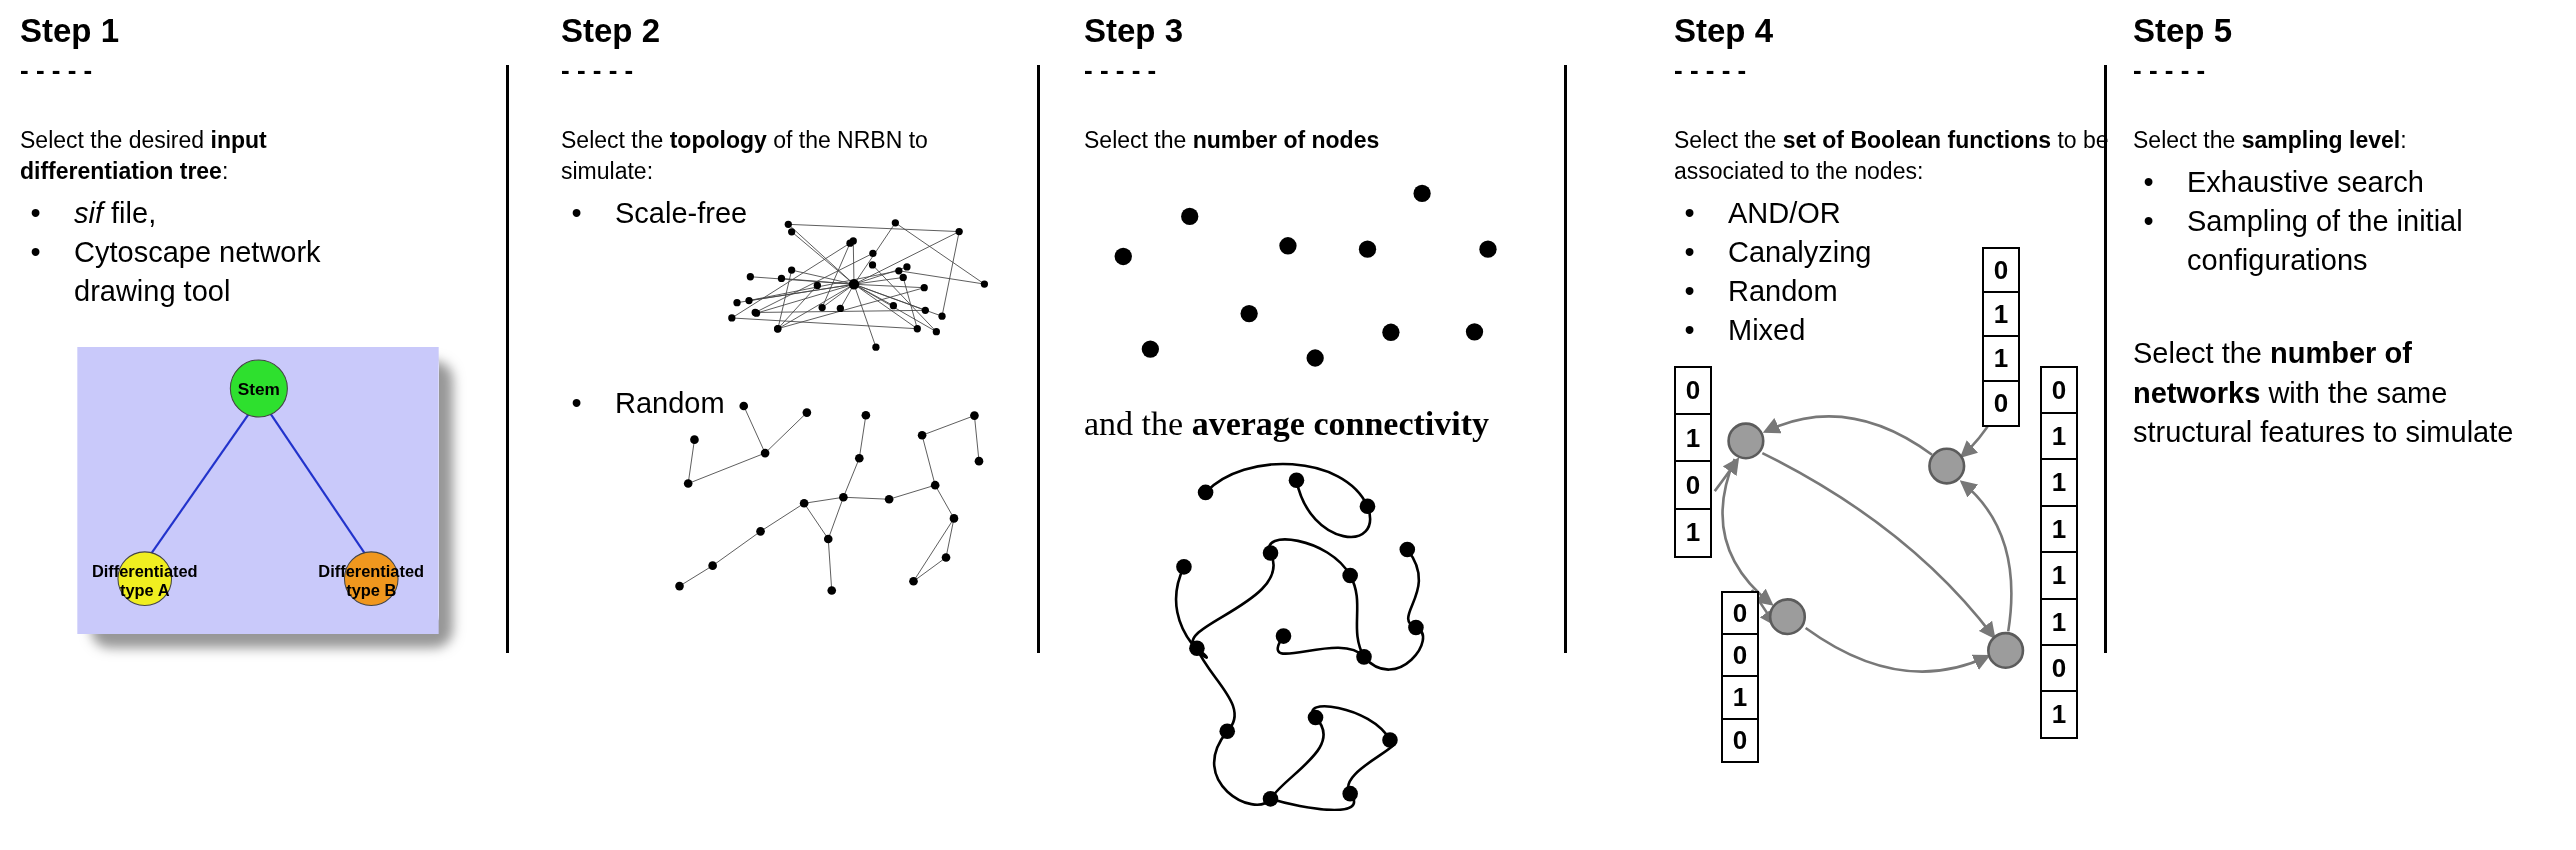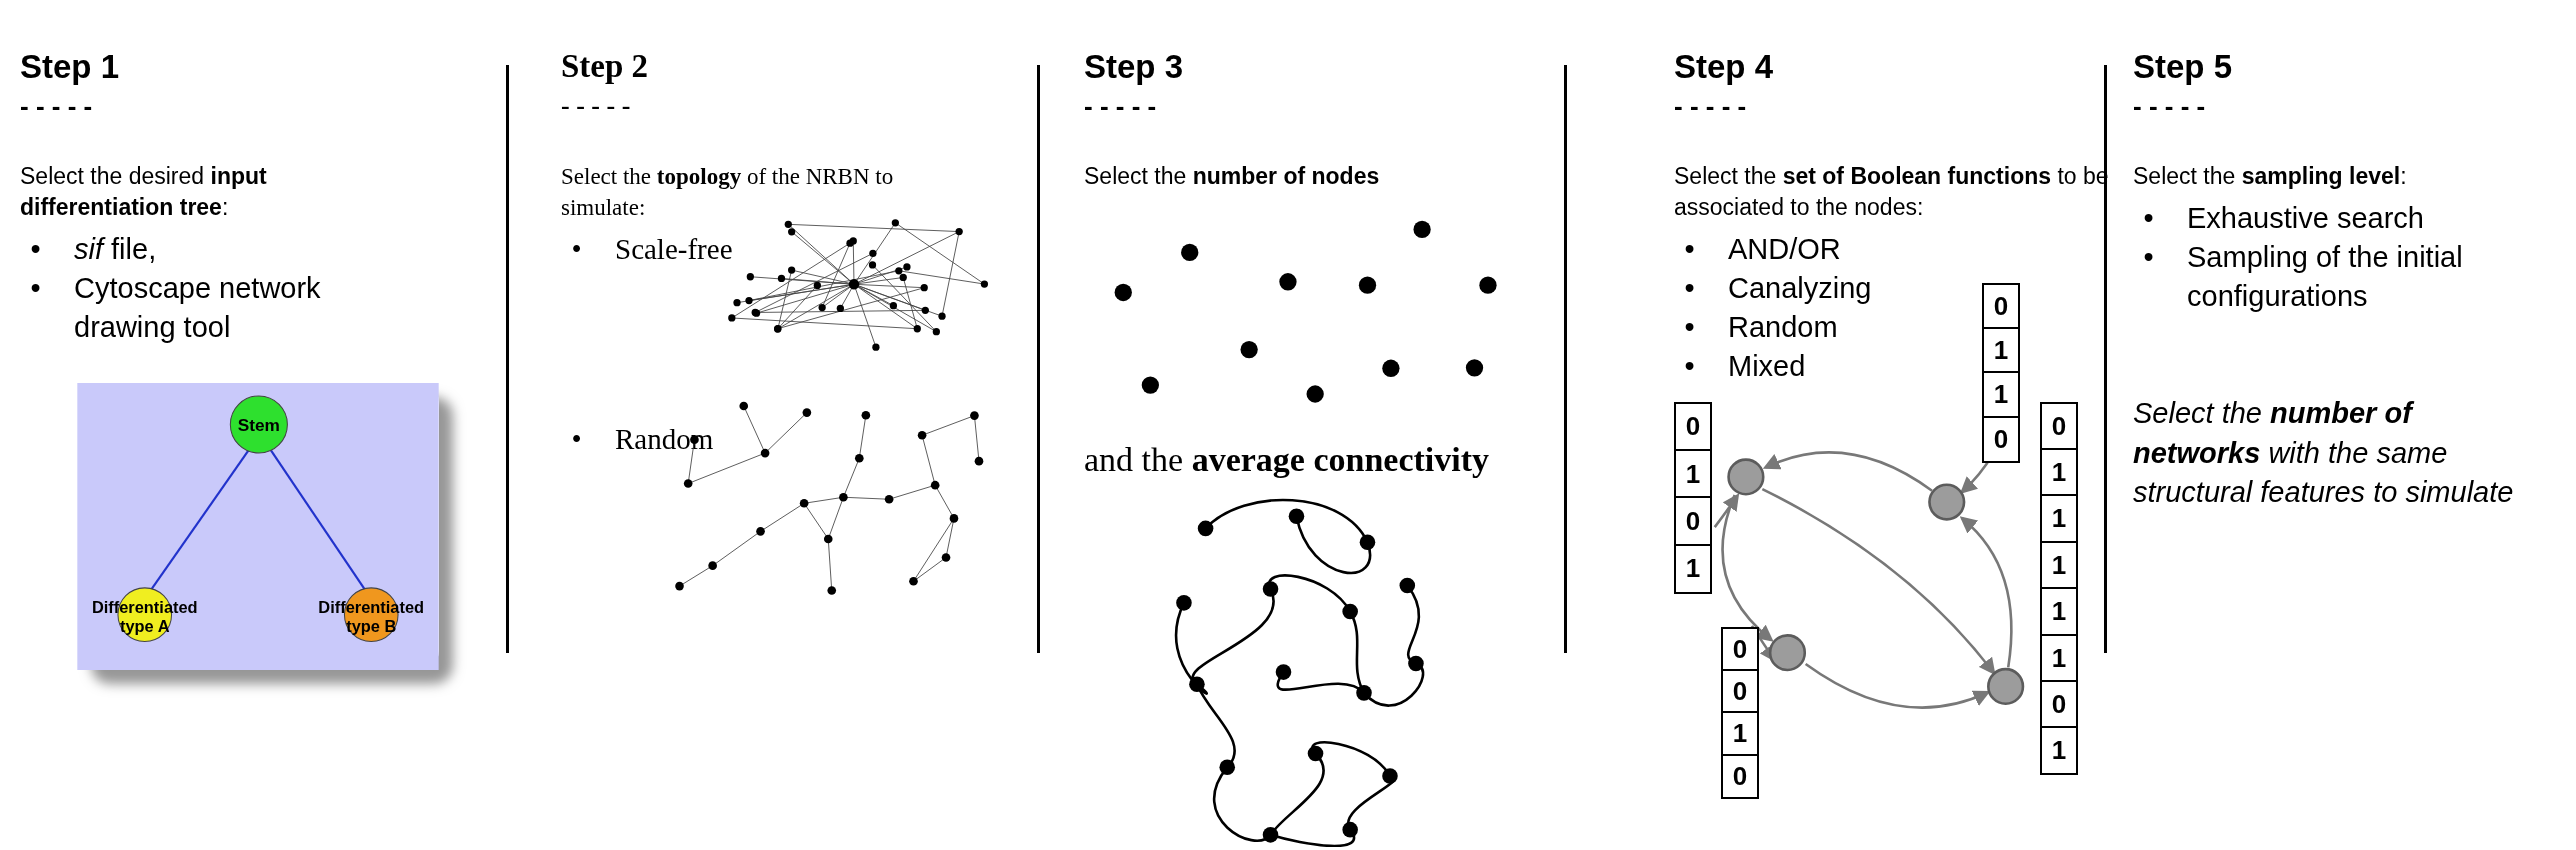--- a/index.html
+++ b/index.html
@@ -1,29 +1,29 @@
 <!DOCTYPE html>
 <html style="font-size:14px"><head>
 <meta charset="utf-8">
 <style>
   * { margin:0; padding:0; box-sizing:border-box; }
   html,body { width:2576px; height:851px; background:#ffffff; font-family:"Liberation Sans", sans-serif; color:#000; }
   .figure { position:relative; width:2576px; height:851px; background:#fff; overflow:hidden; }
 
   .col { position:absolute; top:0; }
   .col1 { left:20px;  width:398px; }
-  .col2 { left:561px; width:407px;font-family:Liberation Serif, serif; }
+  .col2 { left:561px; width:407px; }
   .col3 { left:1084px; width:485px; }
   .col4 { left:1674px; width:450px; }
   .col5 { left:2133px; width:398px; }
 
   .divider { position:absolute; top:65px; height:588px; width:2.6px; background:#000; }
   .div1 { left:506px; } .div2 { left:1037px; } .div3 { left:1564px; } .div4 { left:2104px; }
 
-  .step-title { font-size:33px; font-weight:bold; padding-top:12px; line-height:1.15;margin-top:36px; }
+  .step-title { font-size:33px; font-weight:bold; padding-top:12px; line-height:1.15; }
   .dashes { font-size:26px; font-weight:bold; margin-top:7px; line-height:1; }
   .intro { font-size:23px; line-height:1.35; margin-top:42px; }
   .intro2 { font-size:34px; line-height:1.35; margin-top:24px;font-family:Liberation Serif, serif; }
   .b { font-weight:bold; }
   .i { font-style:italic; }
 
   ul.bullets { list-style:none; margin-top:7px; }
   ul.bullets li { position:relative; padding-left:54px; font-size:29px; line-height:1.35; }
   ul.bullets li .marker { position:absolute; left:10.4px; top:0; }
   .col2 ul.bullets li + li { margin-top:151px; }
@@ -45,21 +45,21 @@
   .bool-svg { position:absolute; left:0; top:0; width:407px; height:529px; z-index:1; }
   .tt { position:absolute; display:flex; flex-direction:column; z-index:2; }
   .tt-cell { width:38px; background:#fff; border:2.6px solid #000; font-weight:bold; font-size:26px;
              display:flex; align-items:center; justify-content:center; }
   .tt-cell + .tt-cell { margin-top:-2.6px; }
   .tt-left   { left:0;    top:119px; }  .tt-left  .tt-cell { height:50px; }
   .tt-top    { left:308px; top:0;   }  .tt-top   .tt-cell { height:47px; }
   .tt-right  { left:366px; top:119px;} .tt-right .tt-cell { height:49px; }
   .tt-bottom { left:47px;  top:344px;} .tt-bottom .tt-cell{ height:45px; }
 
-  .paragraph { font-size:29px; line-height:1.35; margin-top:78px;font-style:italic; }
+  .paragraph { font-size:29px; line-height:1.35; margin-top:54px; }
 </style>
 </head>
 <body>
 
 <div class="figure">
 
   <section class="col col1">
     <h2 class="step-title">Step 1</h2>
     <div class="dashes">- - - - -</div>
     <p class="intro"><span>Select the desired </span><span class="b">input differentiation tree</span><span>:</span></p>

